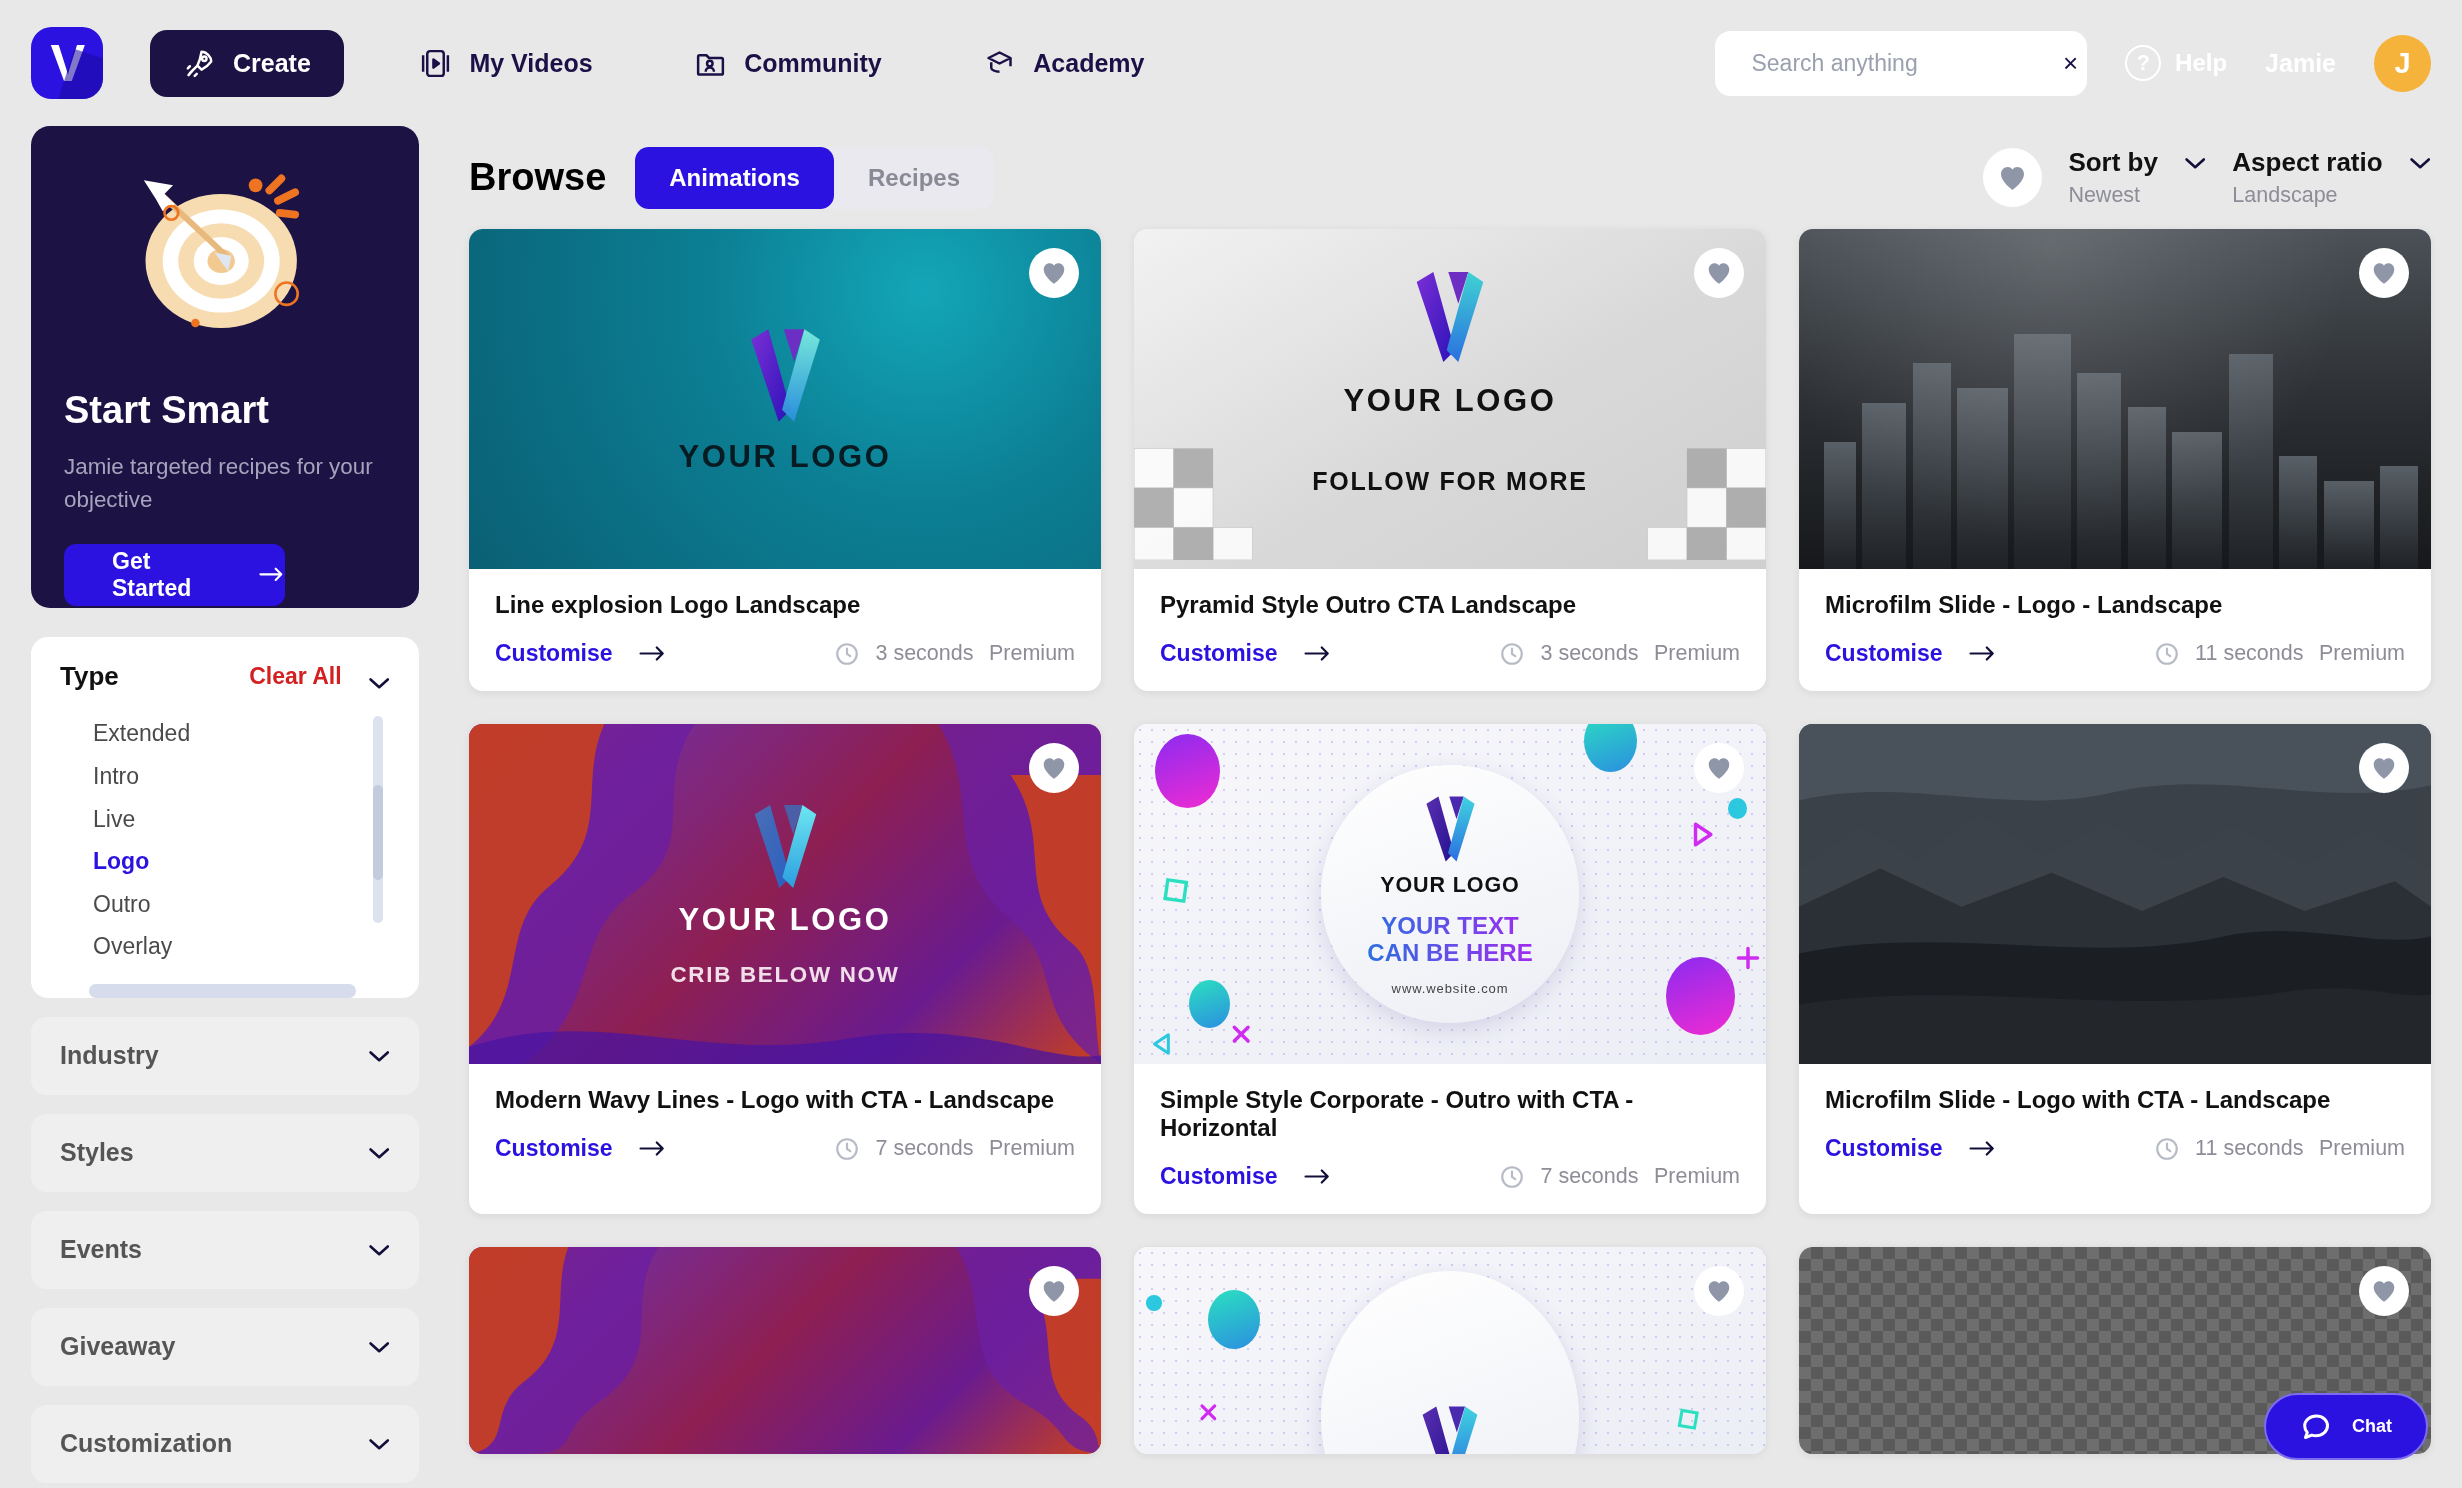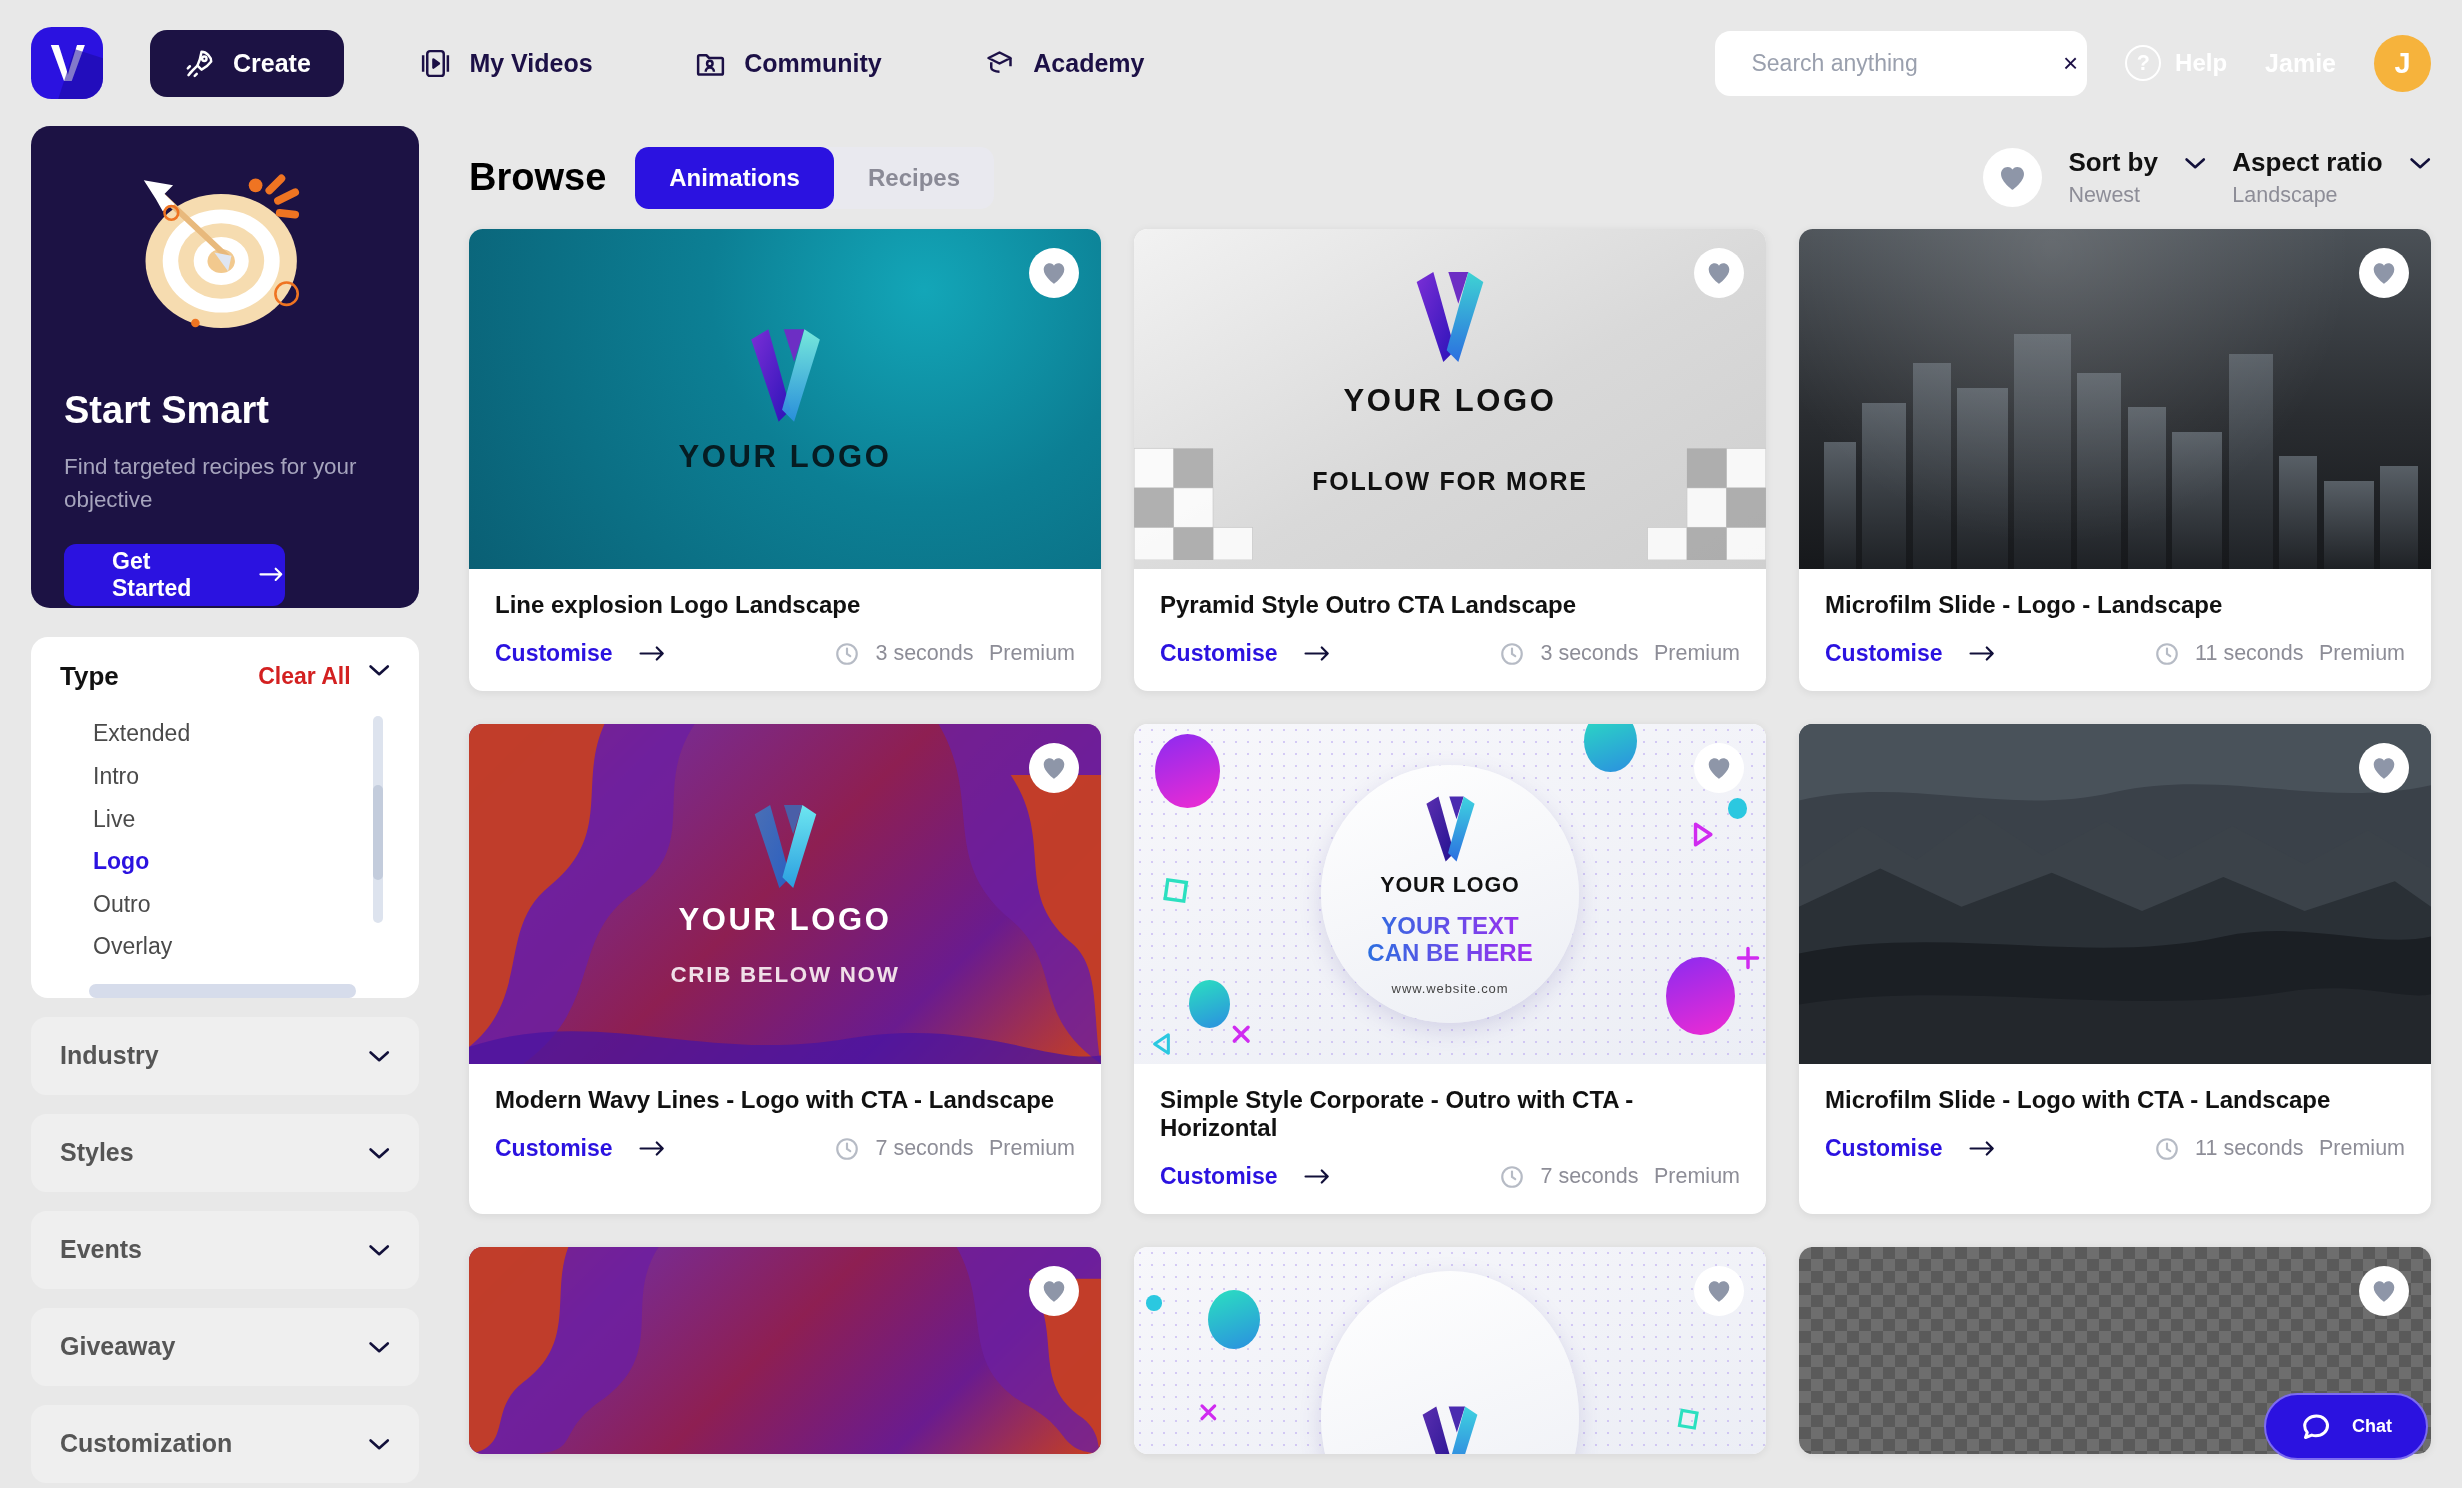--- a/index.html
+++ b/index.html
@@ -95,21 +95,21 @@
 
   
   .filter-card {
     background: #fff; border-radius: 17px; margin-top: 29px;
     padding: 24px 29px 0 29px; position: relative;
   }
   .filter-head {
     display: flex; align-items: center; justify-content: space-between;
   }
   .filter-head .ftitle { font-size: 26px; font-weight: 700; color: #111; }
-  .filter-head .fright { display: flex; align-items: flex-start; gap: 17px; }
+  .filter-head .fright { display: flex; align-items: flex-end; gap: 26px; }
   .clear-all { color: #d32020; font-size: 23px; font-weight: 700; cursor: pointer; }
   .chev { width: 22.4px; height: 13.8px; flex: none; }
   .opt-list { margin-top: 20.7px; position: relative; padding-right: 26px; }
   .opt {
     font-size: 23px; color: #4a4a4a; padding: 7.8px 0 7.8px 33px; cursor: pointer;
   }
   .opt.sel { color: #2b12e0; font-weight: 700; }
   .vbar {
     position: absolute; right: 6.9px; top: 3.4px; width: 10.3px; height: 207px;
     background: #dde3ee; border-radius: 5.2px;
@@ -297,21 +297,21 @@
           <path d="M30 28 l34 6 -10 10 12 12 -14 8 -8-14z" fill="#fff"></path>
           <path d="M112 112 l20 4 -4 18z" fill="#dfe6f2"></path>
           <circle cx="160" cy="34" r="8" fill="#ef7422"></circle>
           <path d="M176 40 l14-14M186 52 l20-10M188 66 l18 2" stroke="#ef7422" stroke-width="9" stroke-linecap="round"></path>
           <circle cx="62" cy="66" r="8" stroke="#ef7422" stroke-width="3" fill="none"></circle>
           <circle cx="196" cy="160" r="13" stroke="#ef7422" stroke-width="3" fill="none"></circle>
           <circle cx="90" cy="194" r="5" fill="#ef7422"></circle>
         </svg>
       </div>
       <h2>Start Smart</h2>
-      <p>Find targeted recipes for your objective</p>
+      <p>Jamie targeted recipes for your objective</p>
       <div class="cta">
         <span>Get Started</span>
         <svg width="29" height="20.7" viewBox="0 0 34 24" fill="none" stroke="#fff" stroke-width="2.6" stroke-linecap="round" stroke-linejoin="round">
           <path d="M3 12h26M22 5l7 7-7 7"></path>
         </svg>
       </div>
     </div>
 
     <div class="filter-card">
       <div class="filter-head">

